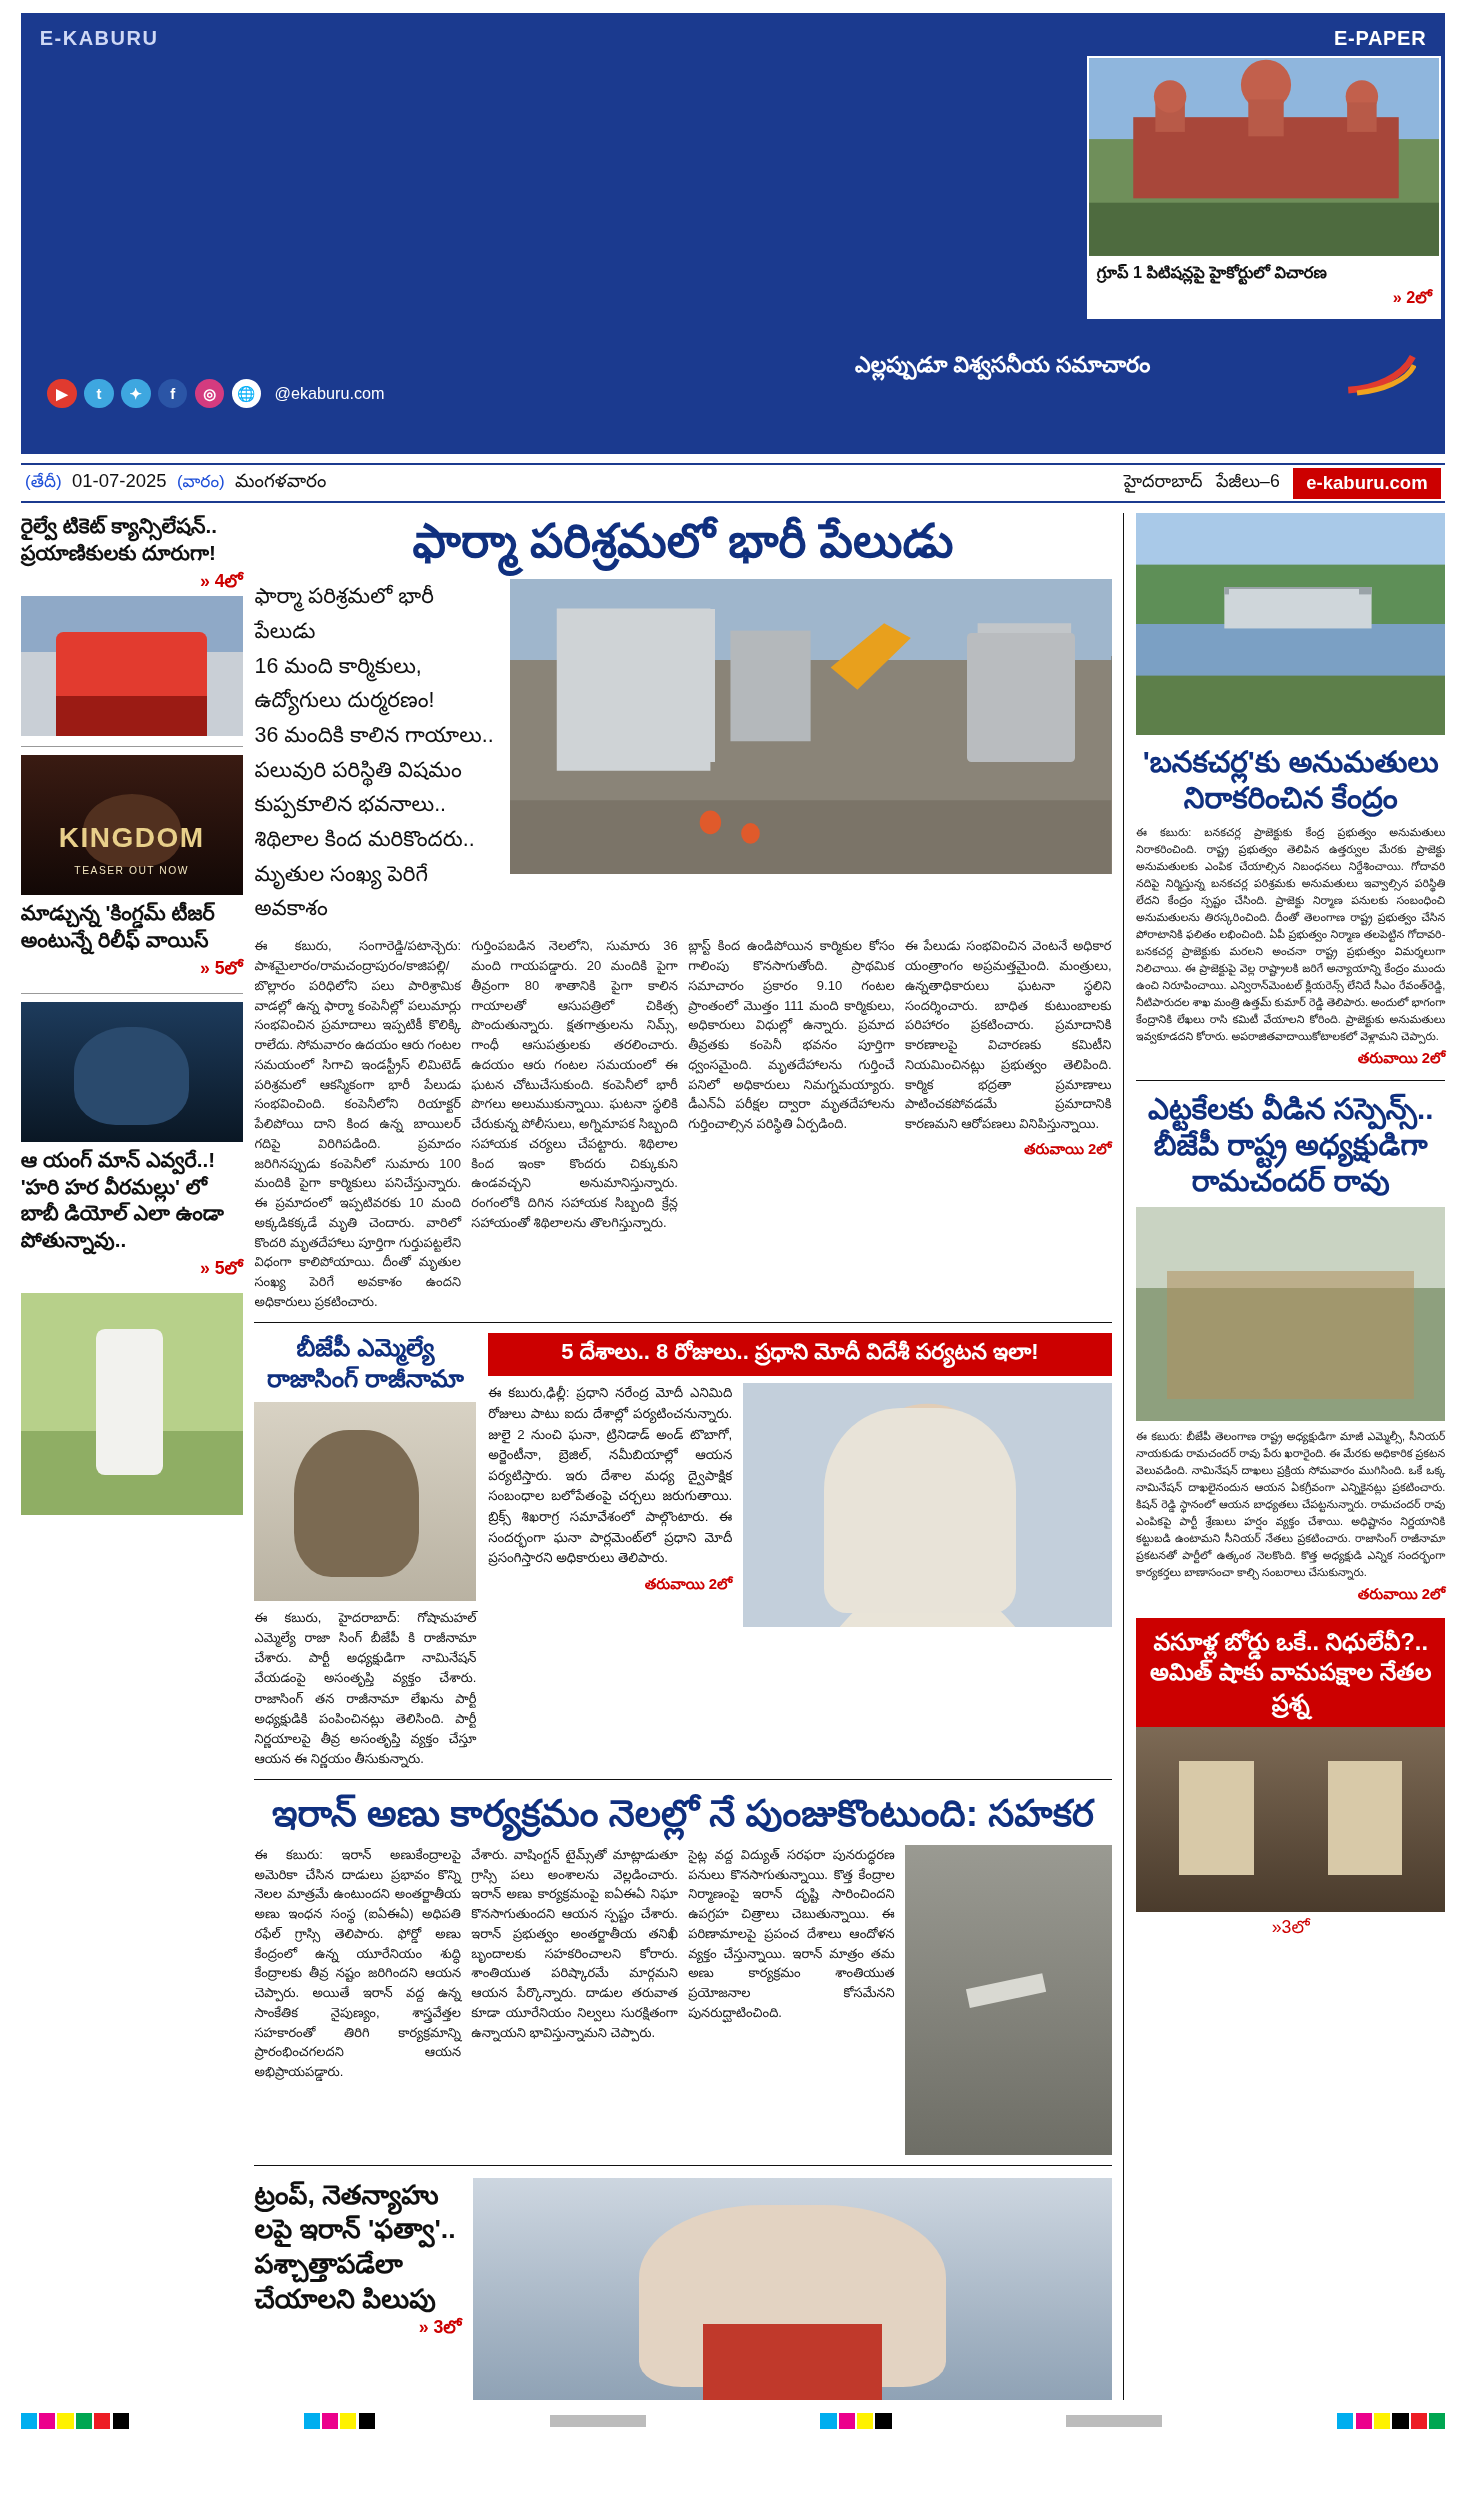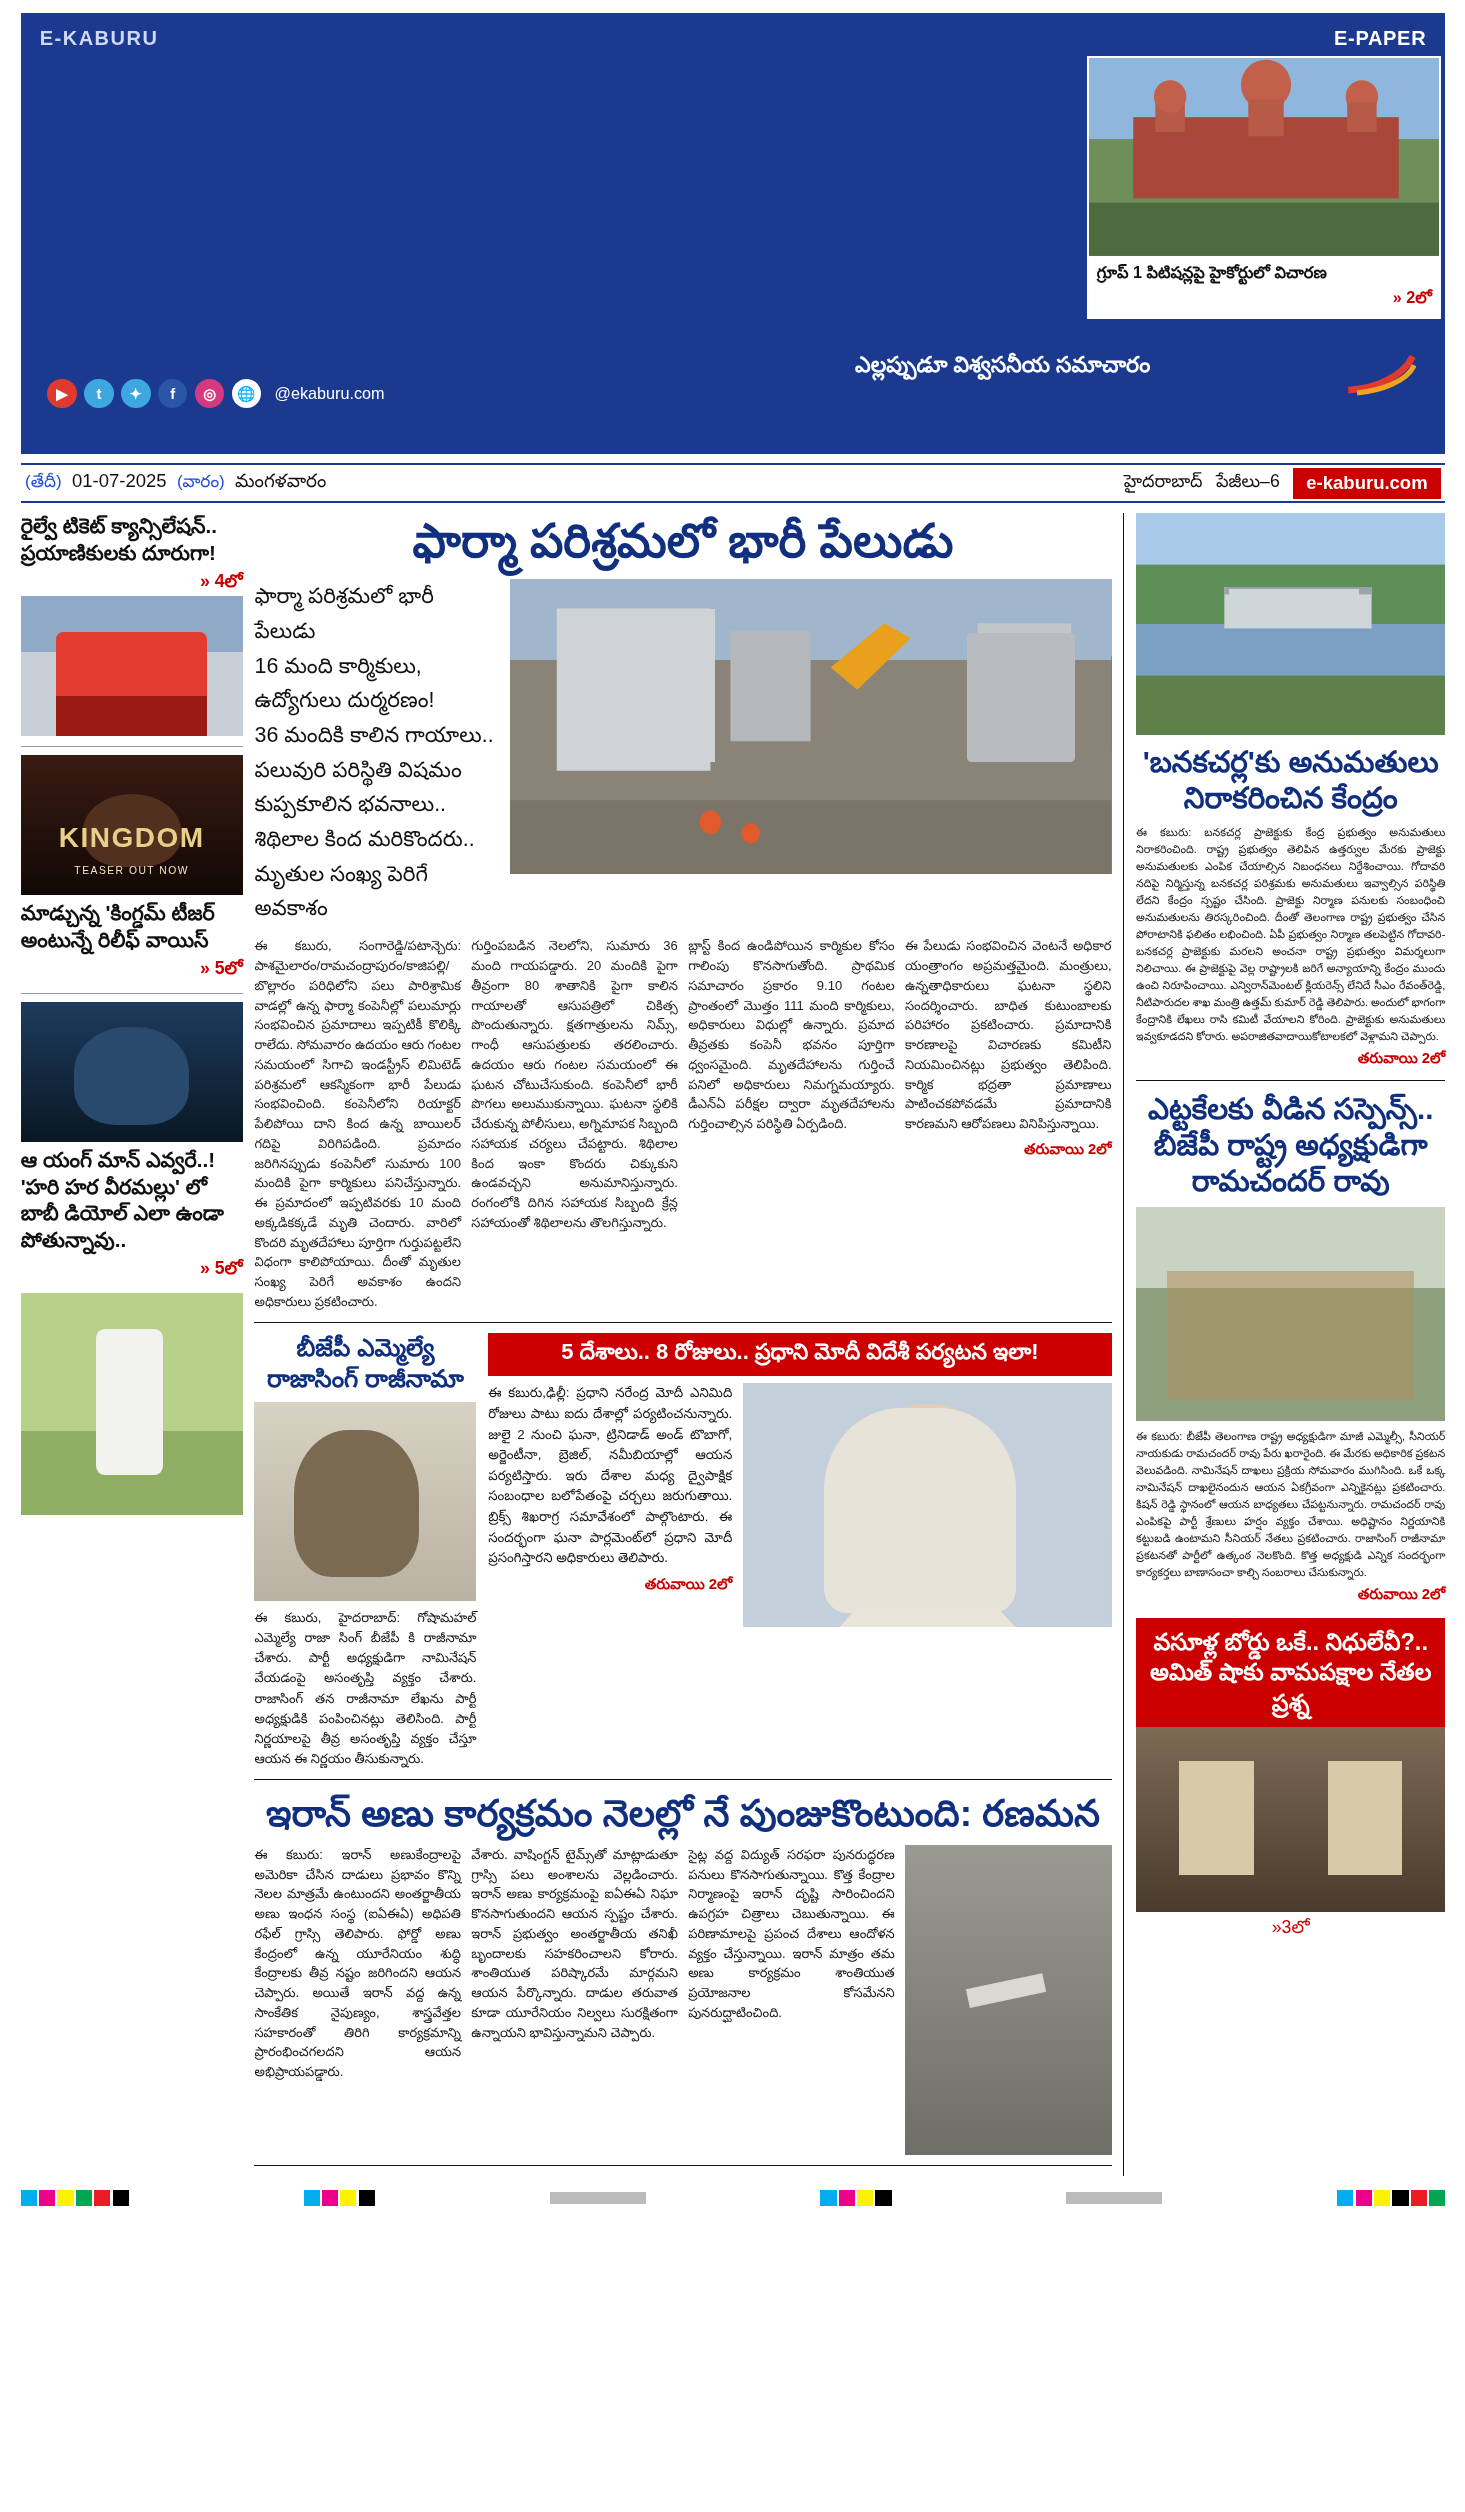--- a/index.html
+++ b/index.html
@@ -291,30 +291,37 @@
                 <path d="M110 330 Q210 190 310 330 Z" fill="#e9e4d8"></path>
                 <rect x="176" y="200" width="66" height="70" fill="#3c4a63"></rect>
               </svg>
             </div>
           </div>
         </div>
       </div>
 
       <div class="hr"></div>
 
-      <div class="iran-head">ఇరాన్ అణు కార్యక్రమం నెలల్లో నే పుంజుకొంటుంది: రణమన</div>
+      <div class="iran-head">ఇరాన్ అణు కార్యక్రమం నెలల్లో నే పుంజుకొంటుంది: సహకర</div>
       <div class="iran-cols">
         <div class="c">ఈ కబురు: ఇరాన్ అణుకేంద్రాలపై అమెరికా చేసిన దాడులు ప్రభావం కొన్ని నెలల మాత్రమే ఉంటుందని అంతర్జాతీయ అణు ఇంధన సంస్థ (ఐఏఈఏ) అధిపతి రఫేల్ గ్రాస్సి తెలిపారు. ఫోర్డో అణు కేంద్రంలో ఉన్న యూరేనియం శుద్ధి కేంద్రాలకు తీవ్ర నష్టం జరిగిందని ఆయన చెప్పారు. అయితే ఇరాన్ వద్ద ఉన్న సాంకేతిక నైపుణ్యం, శాస్త్రవేత్తల సహకారంతో తిరిగి కార్యక్రమాన్ని ప్రారంభించగలదని ఆయన అభిప్రాయపడ్డారు.</div>
         <div class="c">వేశారు. వాషింగ్టన్ టైమ్స్‌తో మాట్లాడుతూ గ్రాస్సి పలు అంశాలను వెల్లడించారు. ఇరాన్ అణు కార్యక్రమంపై ఐఏఈఏ నిఘా కొనసాగుతుందని ఆయన స్పష్టం చేశారు. ఇరాన్ ప్రభుత్వం అంతర్జాతీయ తనిఖీ బృందాలకు సహకరించాలని కోరారు. శాంతియుత పరిష్కారమే మార్గమని ఆయన పేర్కొన్నారు. దాడుల తరువాత కూడా యూరేనియం నిల్వలు సురక్షితంగా ఉన్నాయని భావిస్తున్నామని చెప్పారు.</div>
         <div class="c">సైట్ల వద్ద విద్యుత్ సరఫరా పునరుద్ధరణ పనులు కొనసాగుతున్నాయి. కొత్త కేంద్రాల నిర్మాణంపై ఇరాన్ దృష్టి సారించిందని ఉపగ్రహ చిత్రాలు చెబుతున్నాయి. ఈ పరిణామాలపై ప్రపంచ దేశాలు ఆందోళన వ్యక్తం చేస్తున్నాయి. ఇరాన్ మాత్రం తమ అణు కార్యక్రమం శాంతియుత ప్రయోజనాల కోసమేనని పునరుద్ఘాటించింది.</div>
         <div class="iran-img"></div>
       </div>
 
       <div class="hr"></div>
 
+      <div class="trump-box">
+        <div class="trump-head">
+          <span>ట్రంప్, నెతన్యాహు లపై ఇరాన్ 'ఫత్వా'.. పశ్చాత్తాపడేలా చేయాలని పిలుపు</span>
+          <div class="more" style="color:#c00;text-align:right;font-size:17.7px;">» 3లో</div>
+        </div>
+        <div class="trump-img"></div>
+      </div>
     </div>
 
     <div class="col-right vline" style="padding-left:11.8px">
 
       <div class="r-photo">
         <svg width="100%" height="222" viewBox="0 0 420 300" preserveAspectRatio="none">
           <rect width="420" height="70" fill="#a9c9e8"></rect>
           <rect y="70" width="420" height="80" fill="#5e8f57"></rect>
           <rect y="150" width="420" height="70" fill="#7ba0c4"></rect>
           <rect y="220" width="420" height="80" fill="#5d7f4a"></rect>

